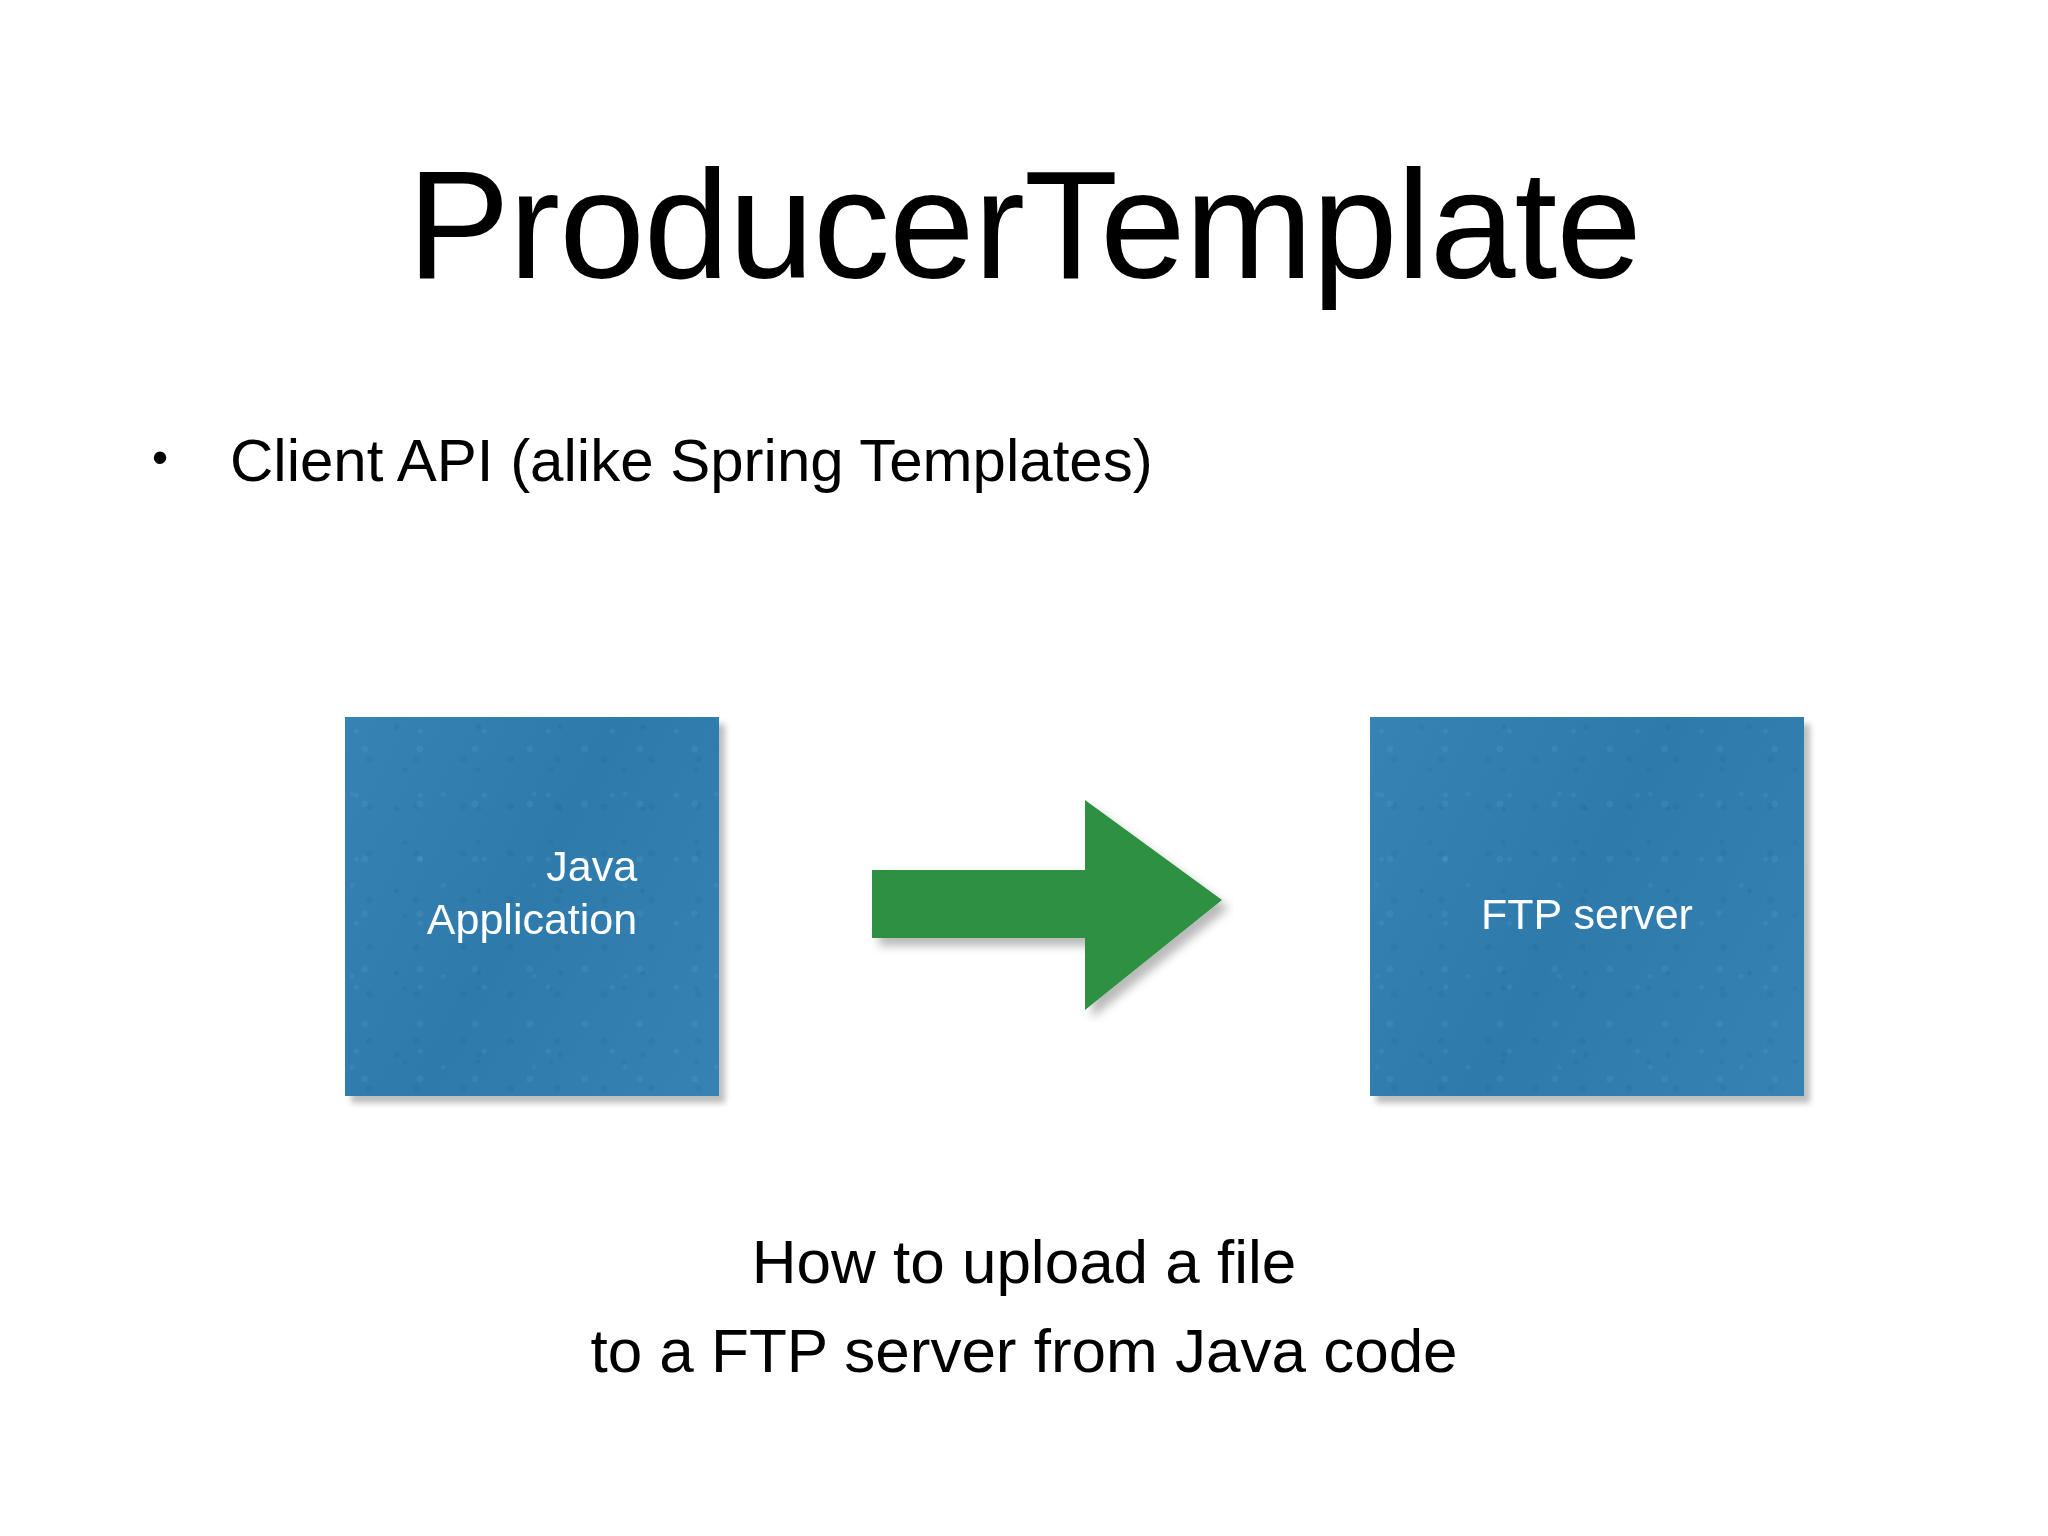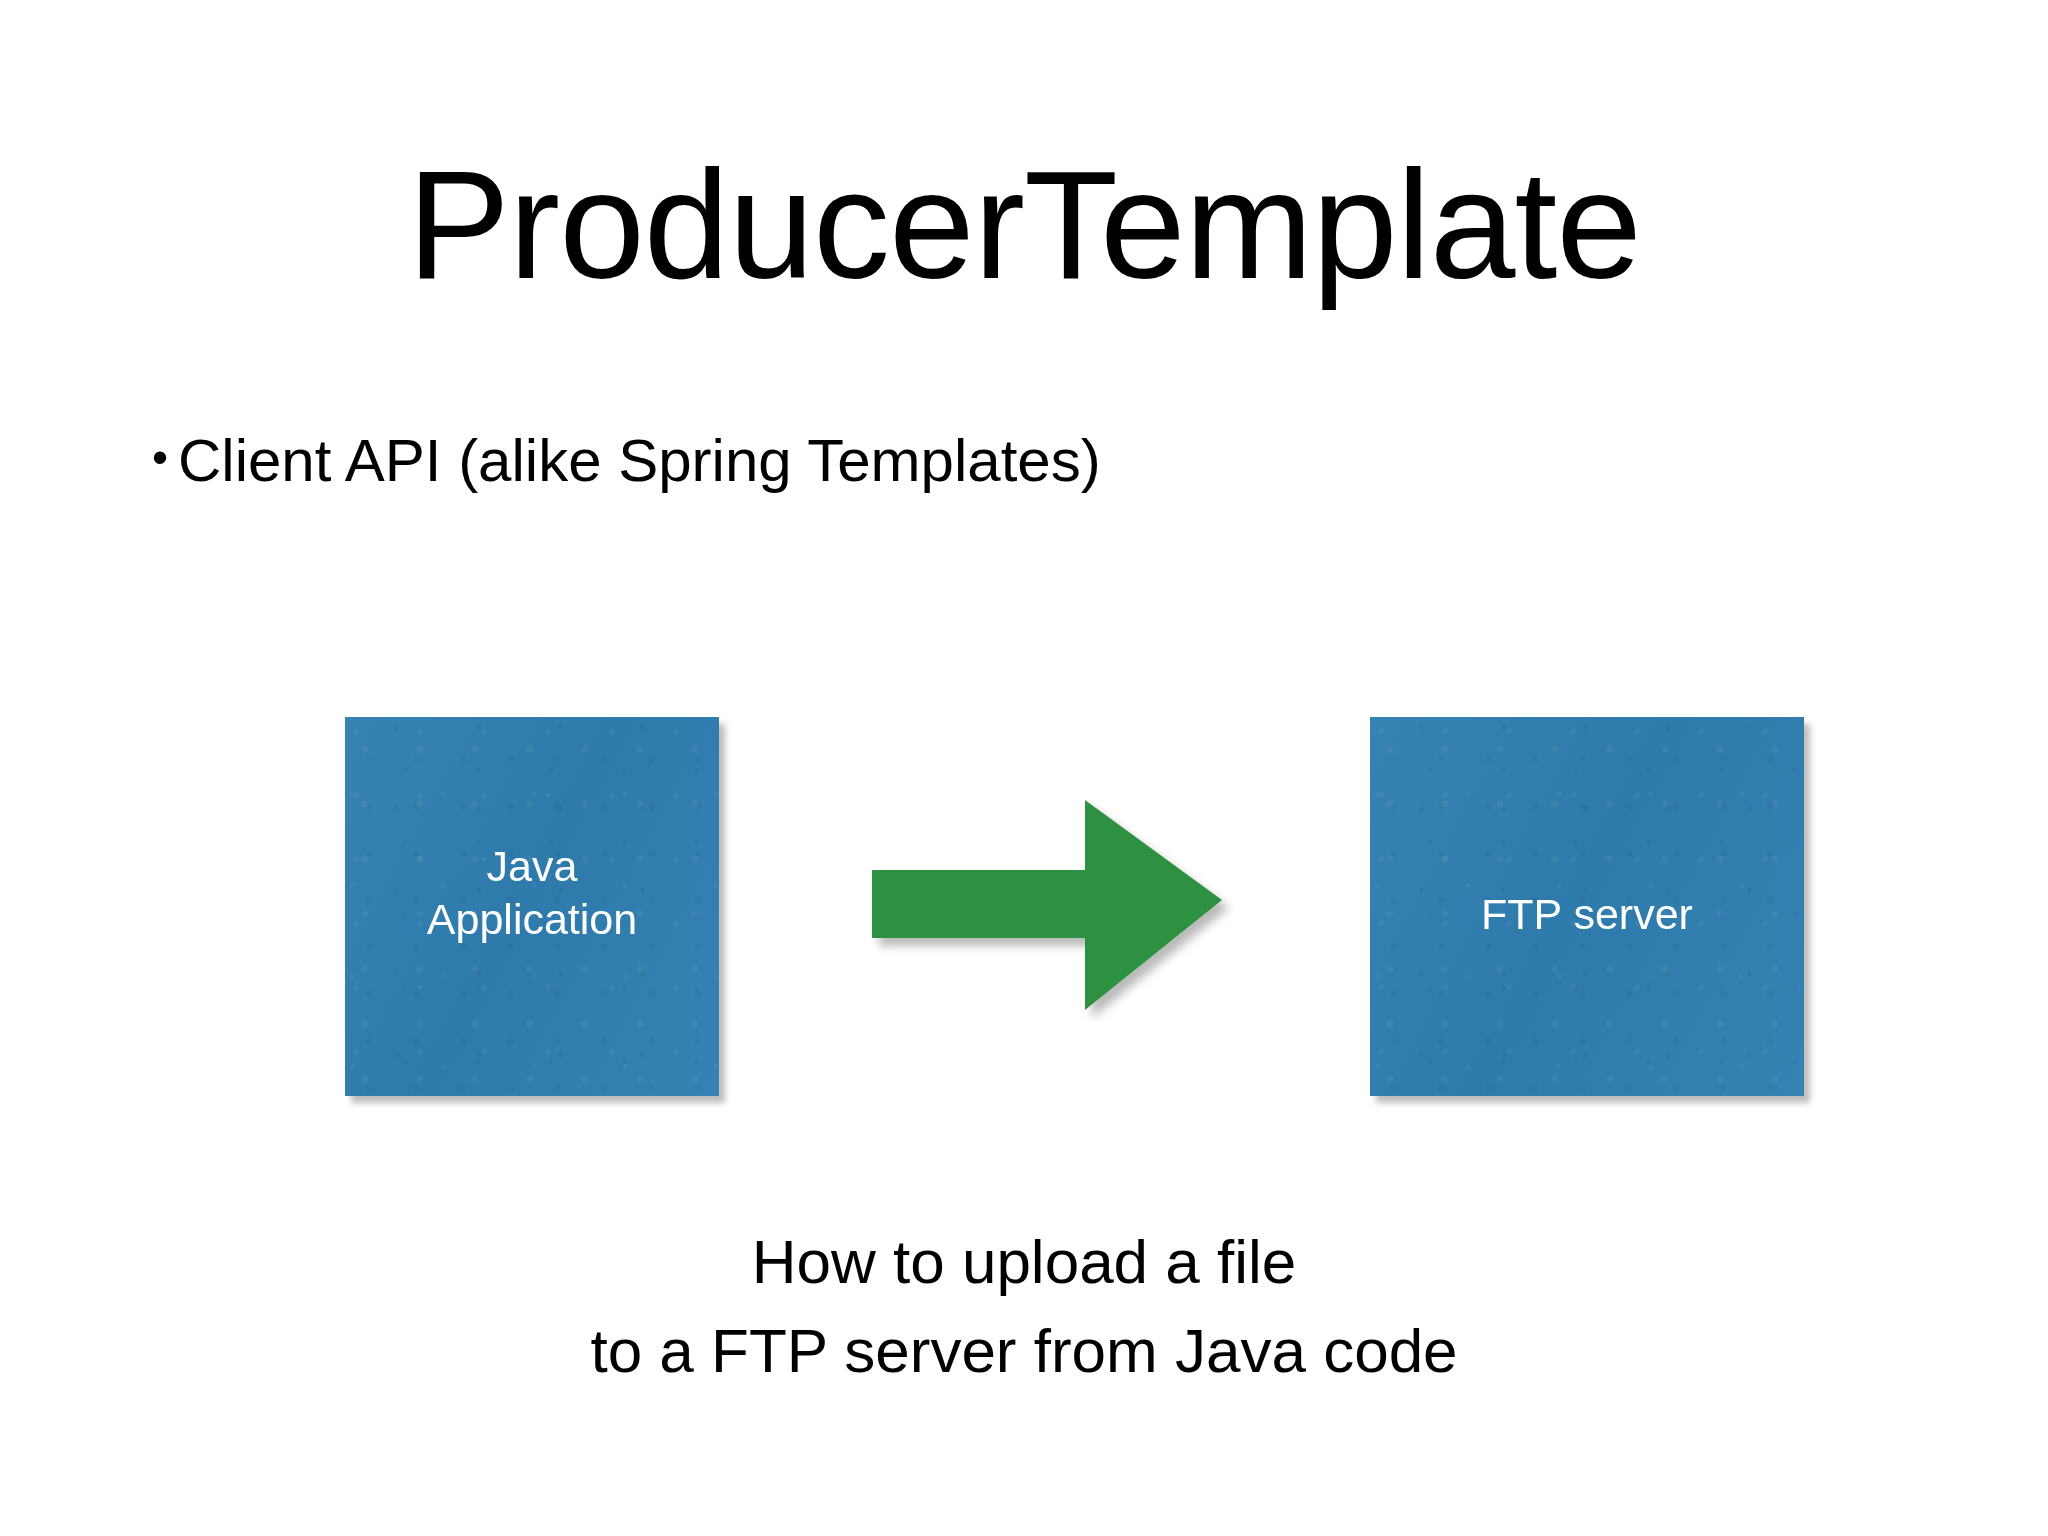--- a/index.html
+++ b/index.html
@@ -48,20 +48,21 @@
   #bullet-marker {
     width: 26px;
     font-size: 46px;
     line-height: 1;
     color: #000000;
     text-align: left;
     position: relative;
     top: -4px;
   }
   #bullet-text {
+    margin-left: 52px;
     font-size: 60px;
     line-height: 1.1;
     color: #000000;
     white-space: nowrap;
   }
 
   
   #diagram {
     position: absolute;
     left: 0;
@@ -94,20 +95,21 @@
       linear-gradient(118deg, rgba(255,255,255,0.035) 0%, rgba(0,0,0,0.03) 48%, rgba(255,255,255,0.03) 100%);
     background-size: 64px 64px, 82px 82px, 55px 55px, 73px 73px, 91px 91px, 47px 47px, 100% 100%;
     box-shadow: 6px 7px 6px rgba(0,0,0,0.26);
   }
 
   #node-java-app {
     left: 345px;
     top: 717px;
     width: 374px;
     height: 379px;
+    text-align: right;
   }
   #node-java-app .node-label {
     position: relative;
     top: -14px;
   }
 
   #node-ftp-server {
     left: 1370px;
     top: 717px;
     width: 434px;

